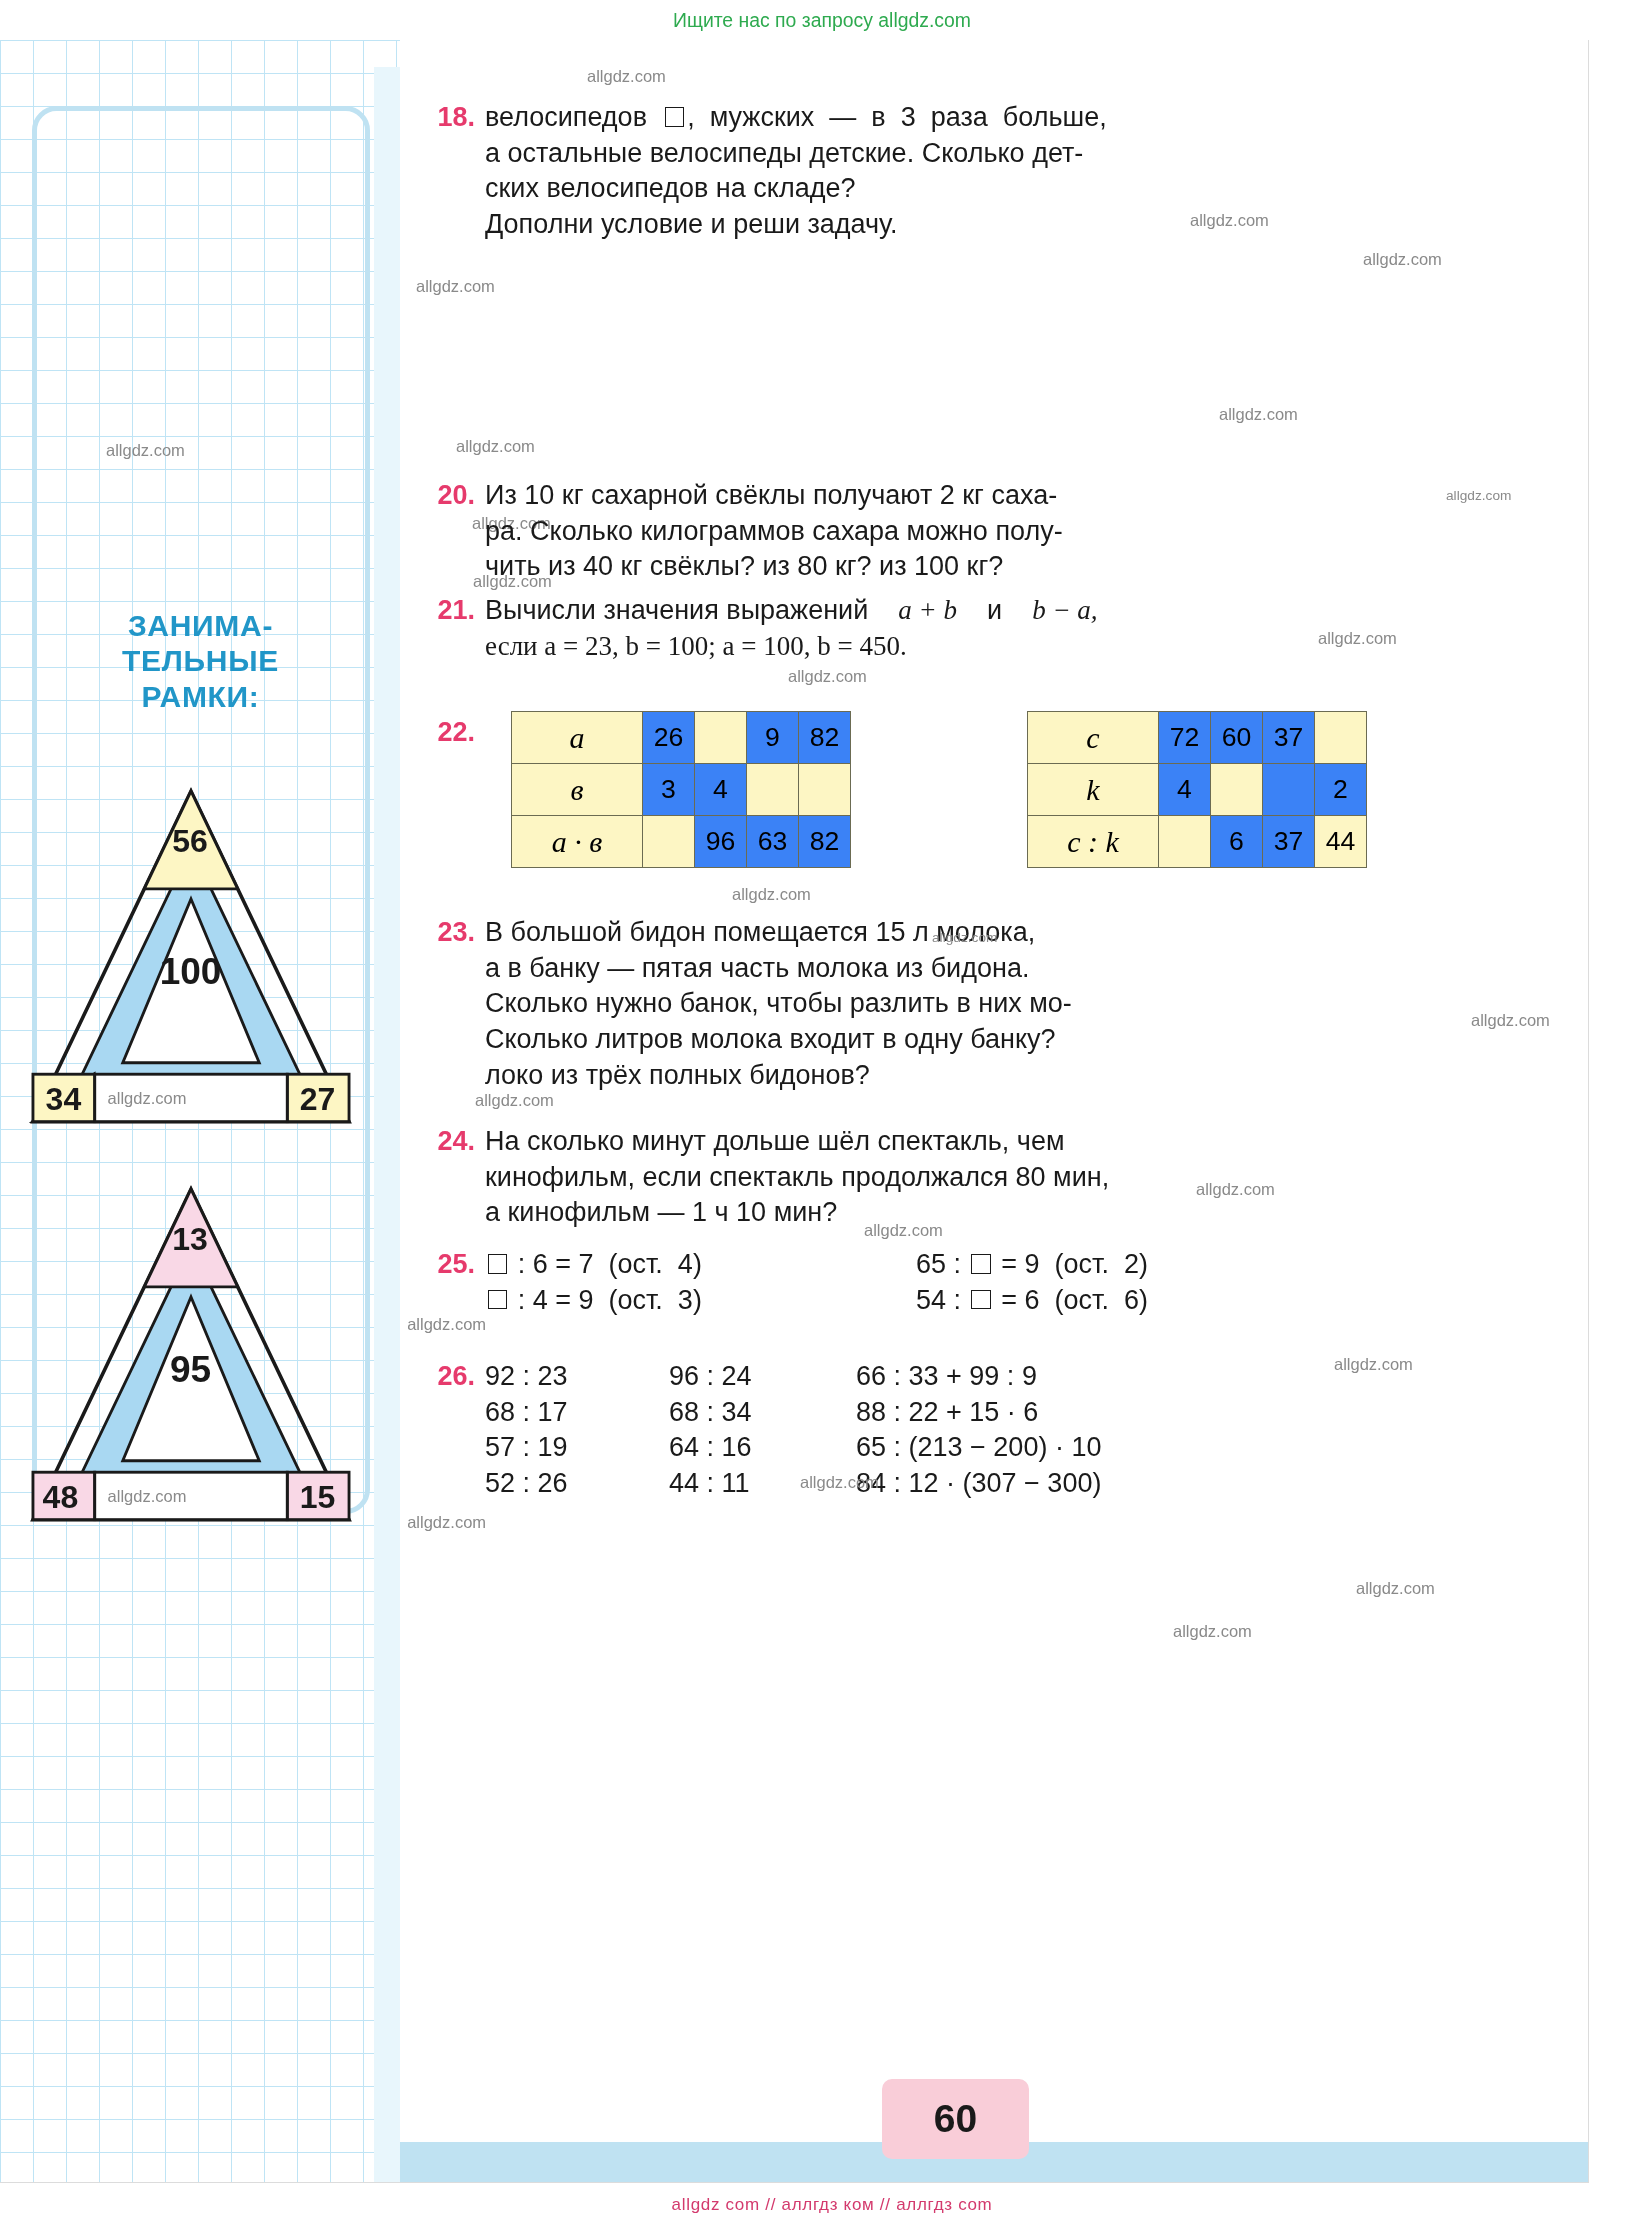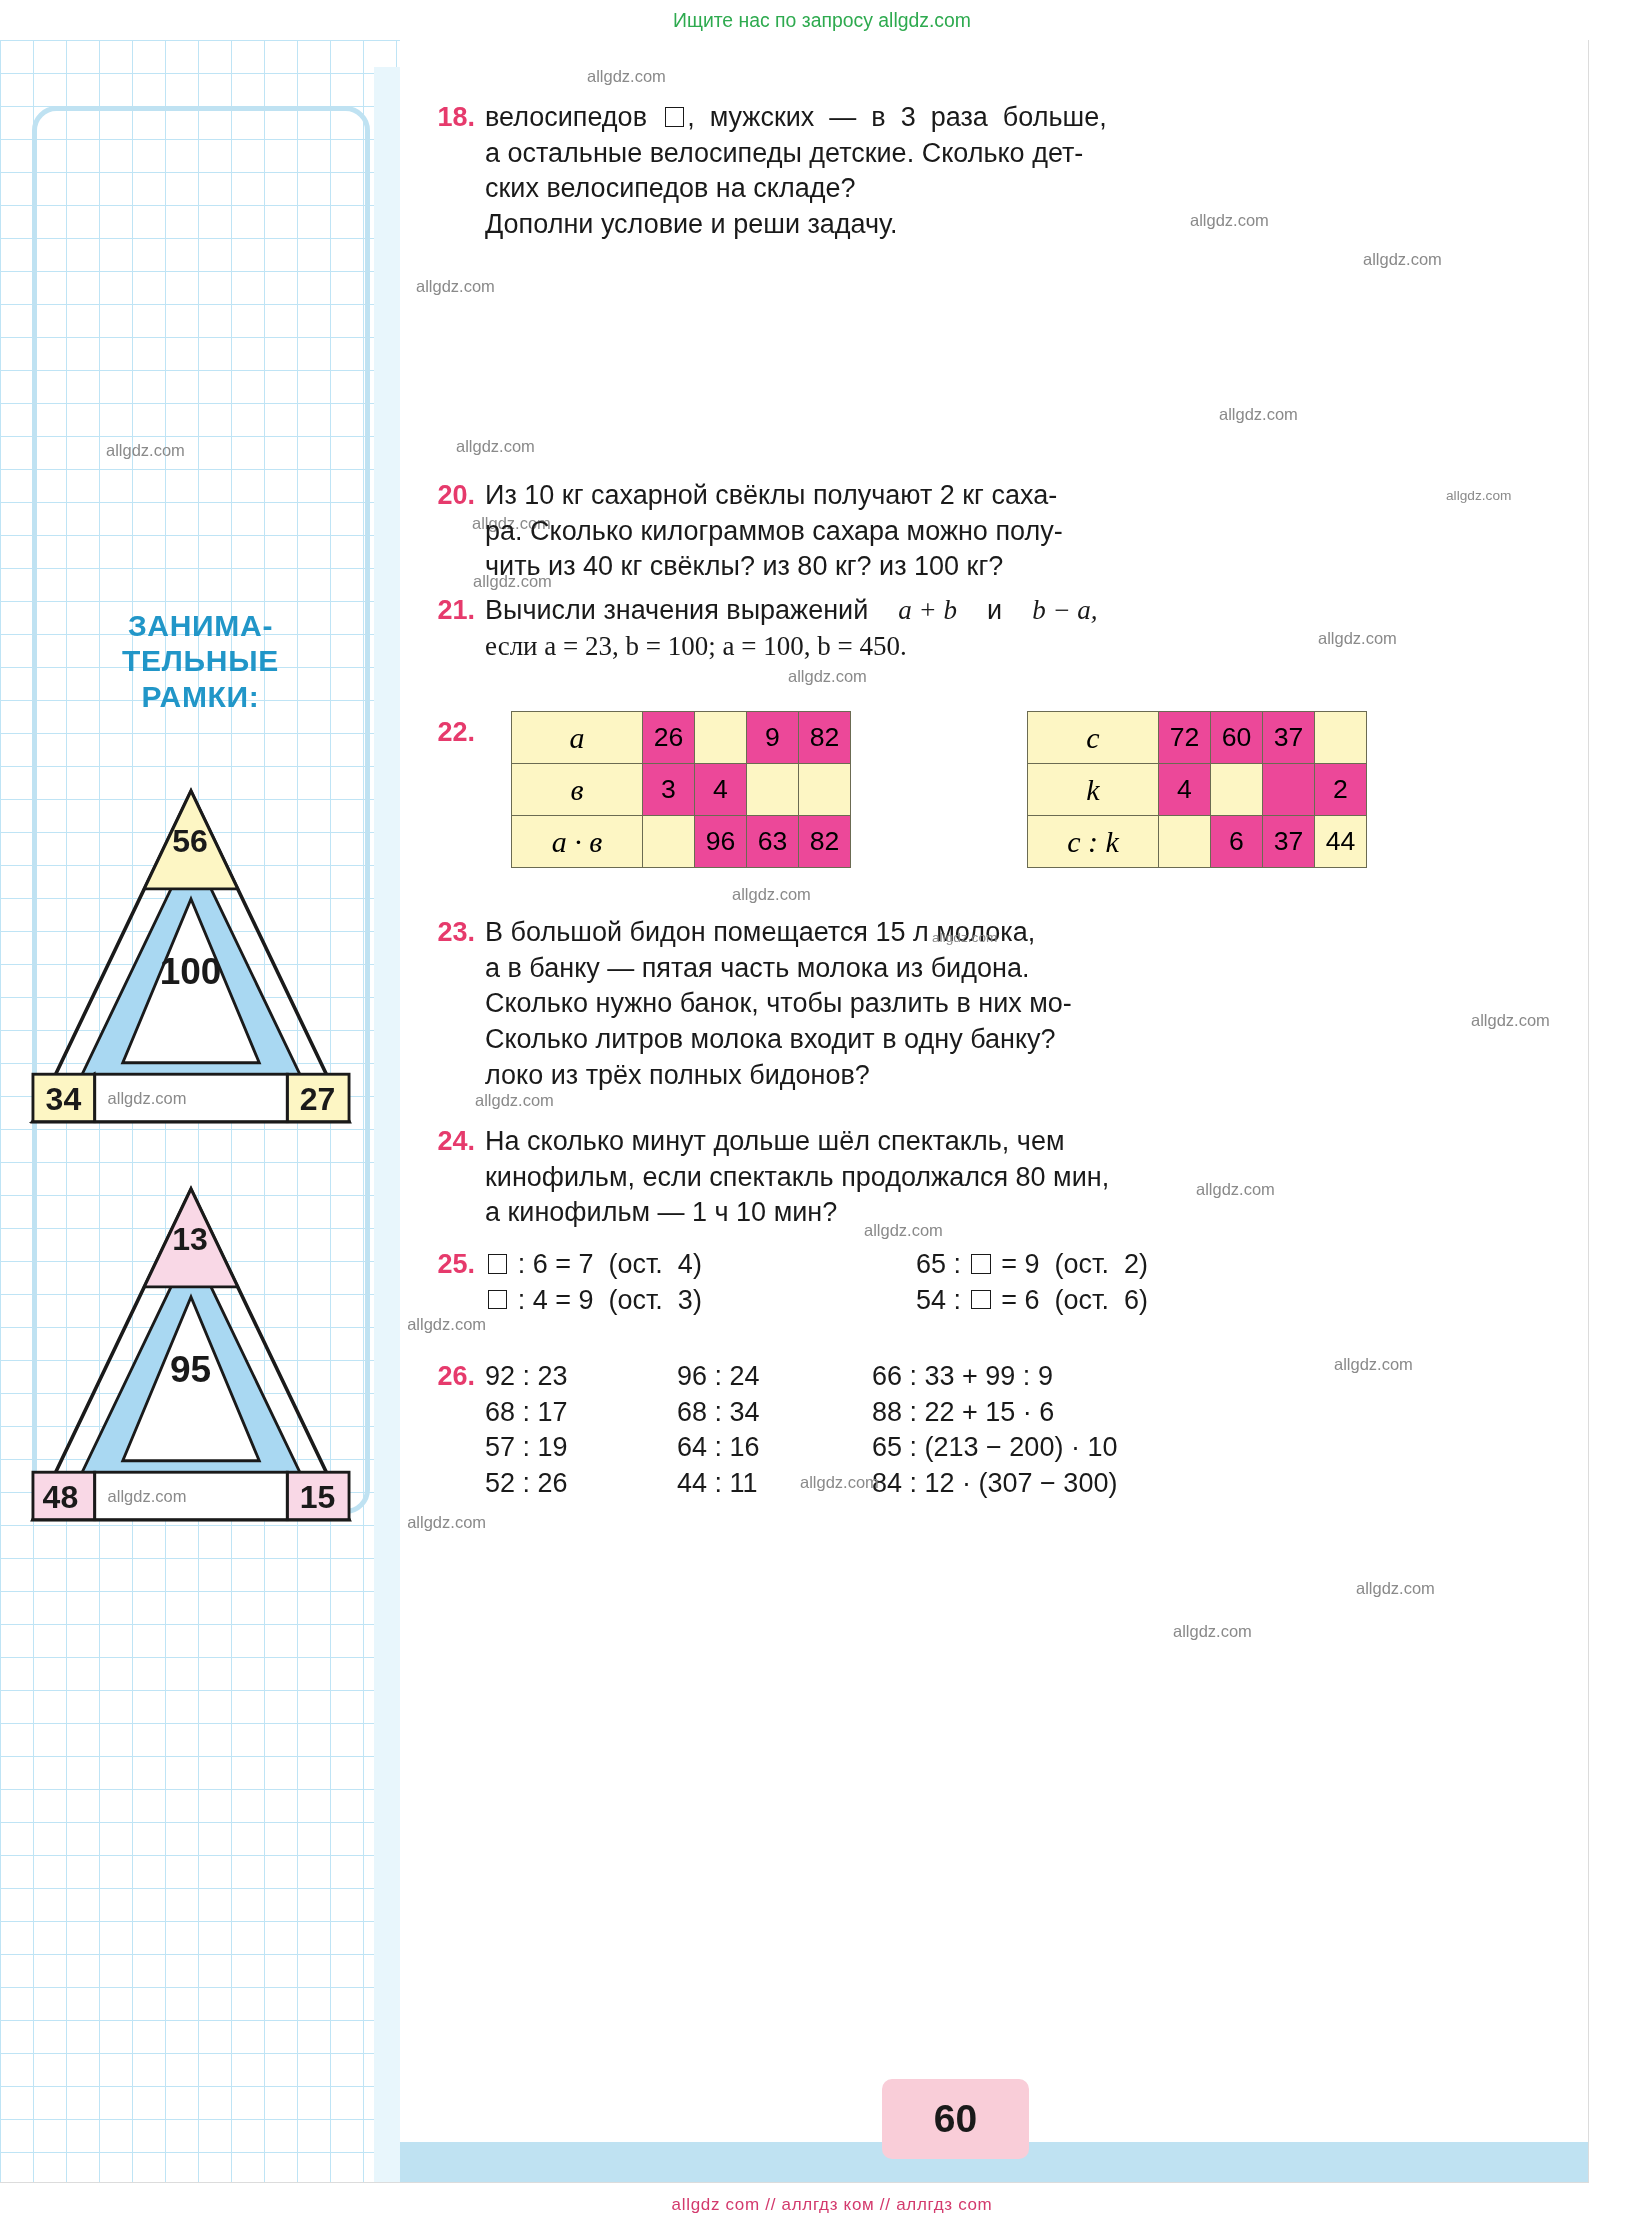--- a/index.html
+++ b/index.html
@@ -150,21 +150,21 @@
     position: absolute;
     border-collapse: collapse;
     font-size: 26.6px;
   }
   .tbl td {
     border: 1.8px solid #6b6b52;
     width: 52px;
     height: 52px;
     text-align: center;
     vertical-align: middle;
-    background: #ec4899;
+    background: #3b82f6;
     padding: 0;
   }
   .tbl td.hd {
     background: #fdf6c4;
     width: 131px;
     font-style: italic;
     font-family: "Liberation Serif", serif;
     font-size: 30px;
   }
   .tbl td.yel { background: #fdf6c4; }
@@ -396,21 +396,21 @@
             54 : <span class="sq"></span> = 6&nbsp; (ост.&nbsp; 6)
           </div>
         </div>
       </div>
     </div>
     <div class="wm" style="left:7.2px; top:1275px;">allgdz.com</div>
     <div class="wm" style="left:934px; top:1315px;">allgdz.com</div>
 
     <div class="ex" style="left:30px; top:1319px;">
       <div class="ex-num">26.</div>
-      <div class="ex-body" style="display:flex; gap:8px;">
+      <div class="ex-body" style="display:flex; gap:0;">
         <div style="width:184px;">
           <div>92 : 23</div>
           <div>68 : 17</div>
           <div>57 : 19</div>
           <div>52 : 26</div>
         </div>
         <div style="width:187px;">
           <div>96 : 24</div>
           <div>68 : 34</div>
           <div>64 : 16</div>

